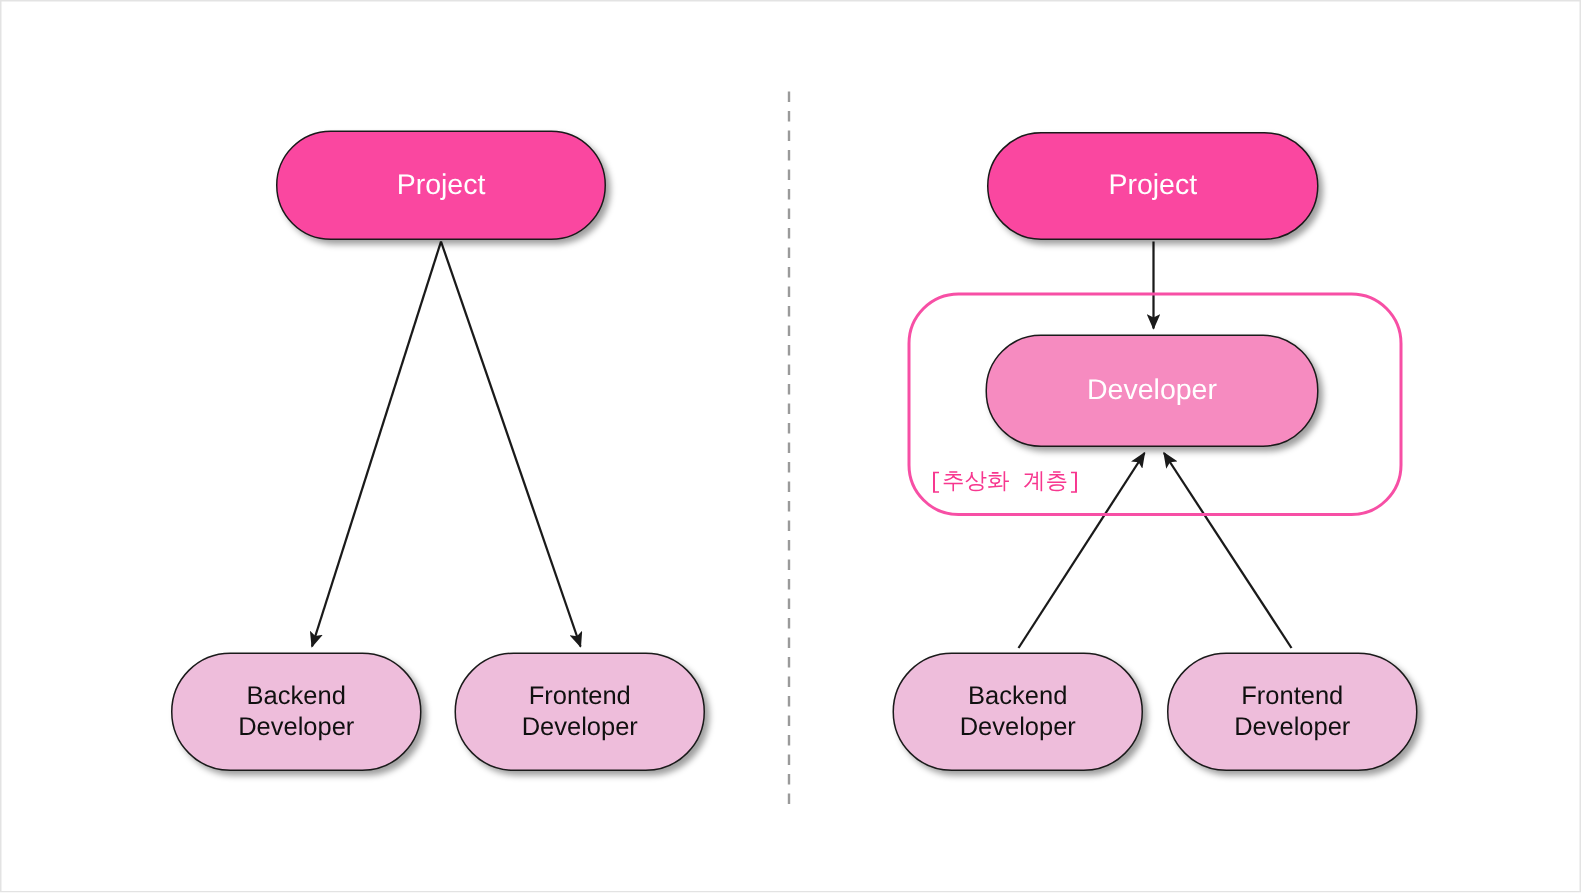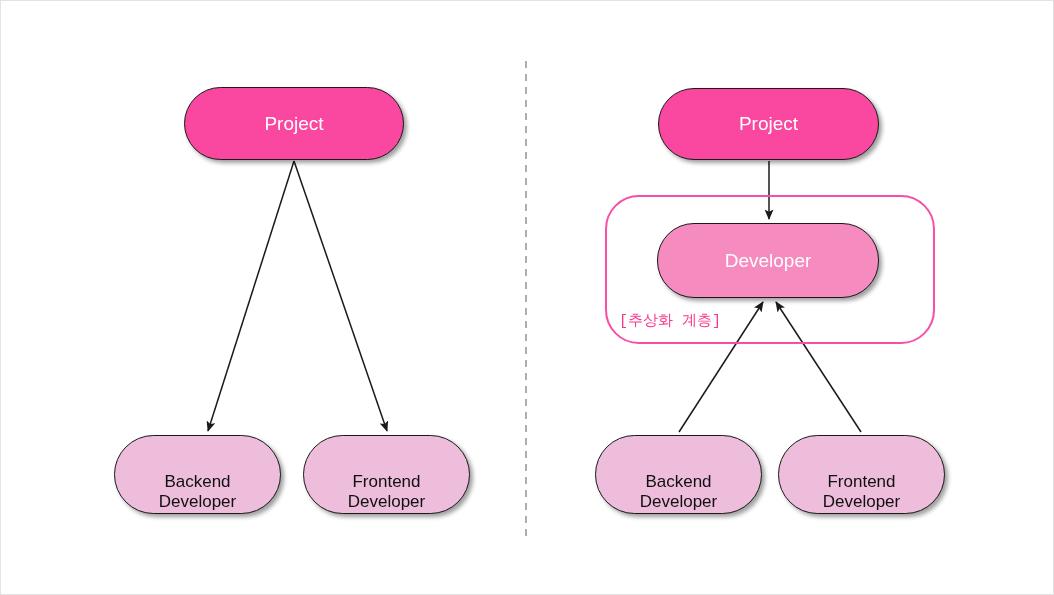--- a/index.html
+++ b/index.html
@@ -47,21 +47,20 @@
     color: #ffffff;
     font-size: 19px;
   }
   .node-light {
     background: #eebddb;
     color: #101010;
     font-size: 17px;
   }
   .label-two-line {
     white-space: pre-line;
-    align-items: flex-end;
   }
   #abstraction-group {
     position: absolute;
     box-sizing: border-box;
     border: 2px solid #f74fa5;
     border-radius: 34px;
     background: transparent;
   }
   #abstraction-label {
     position: absolute;

